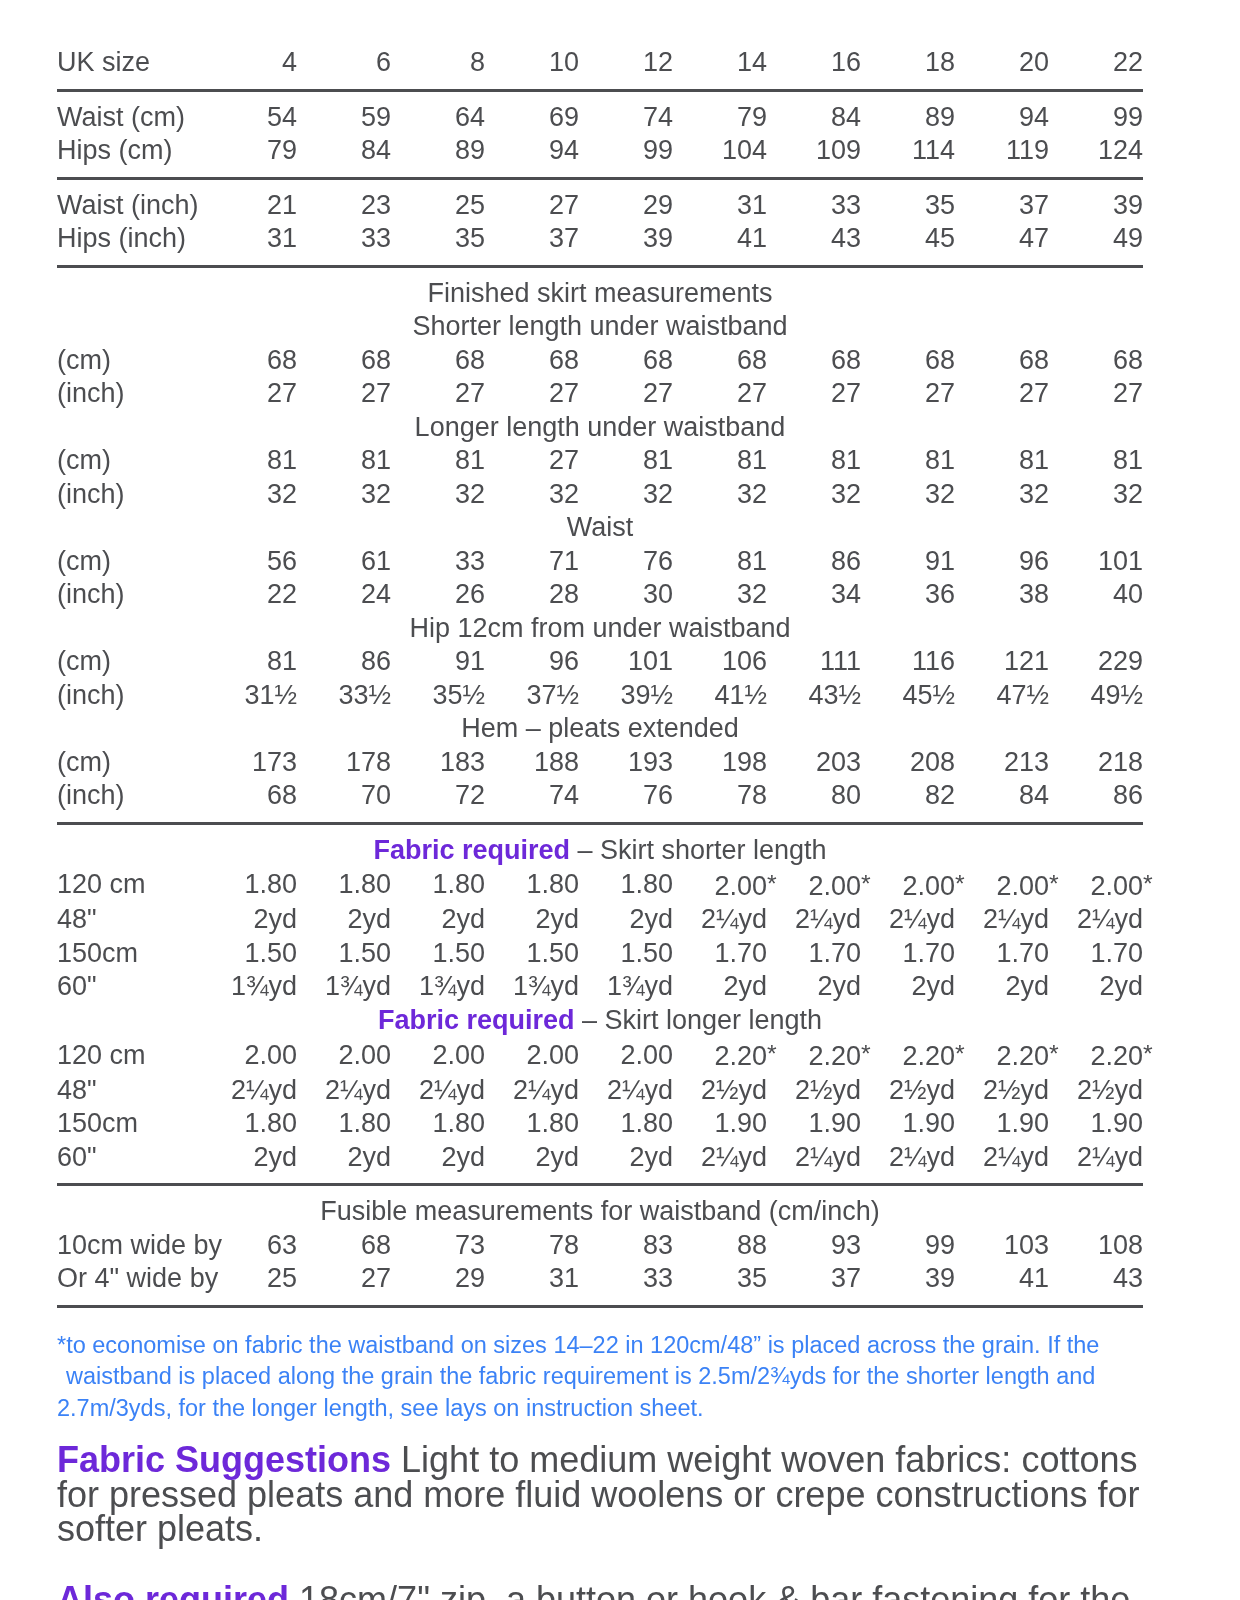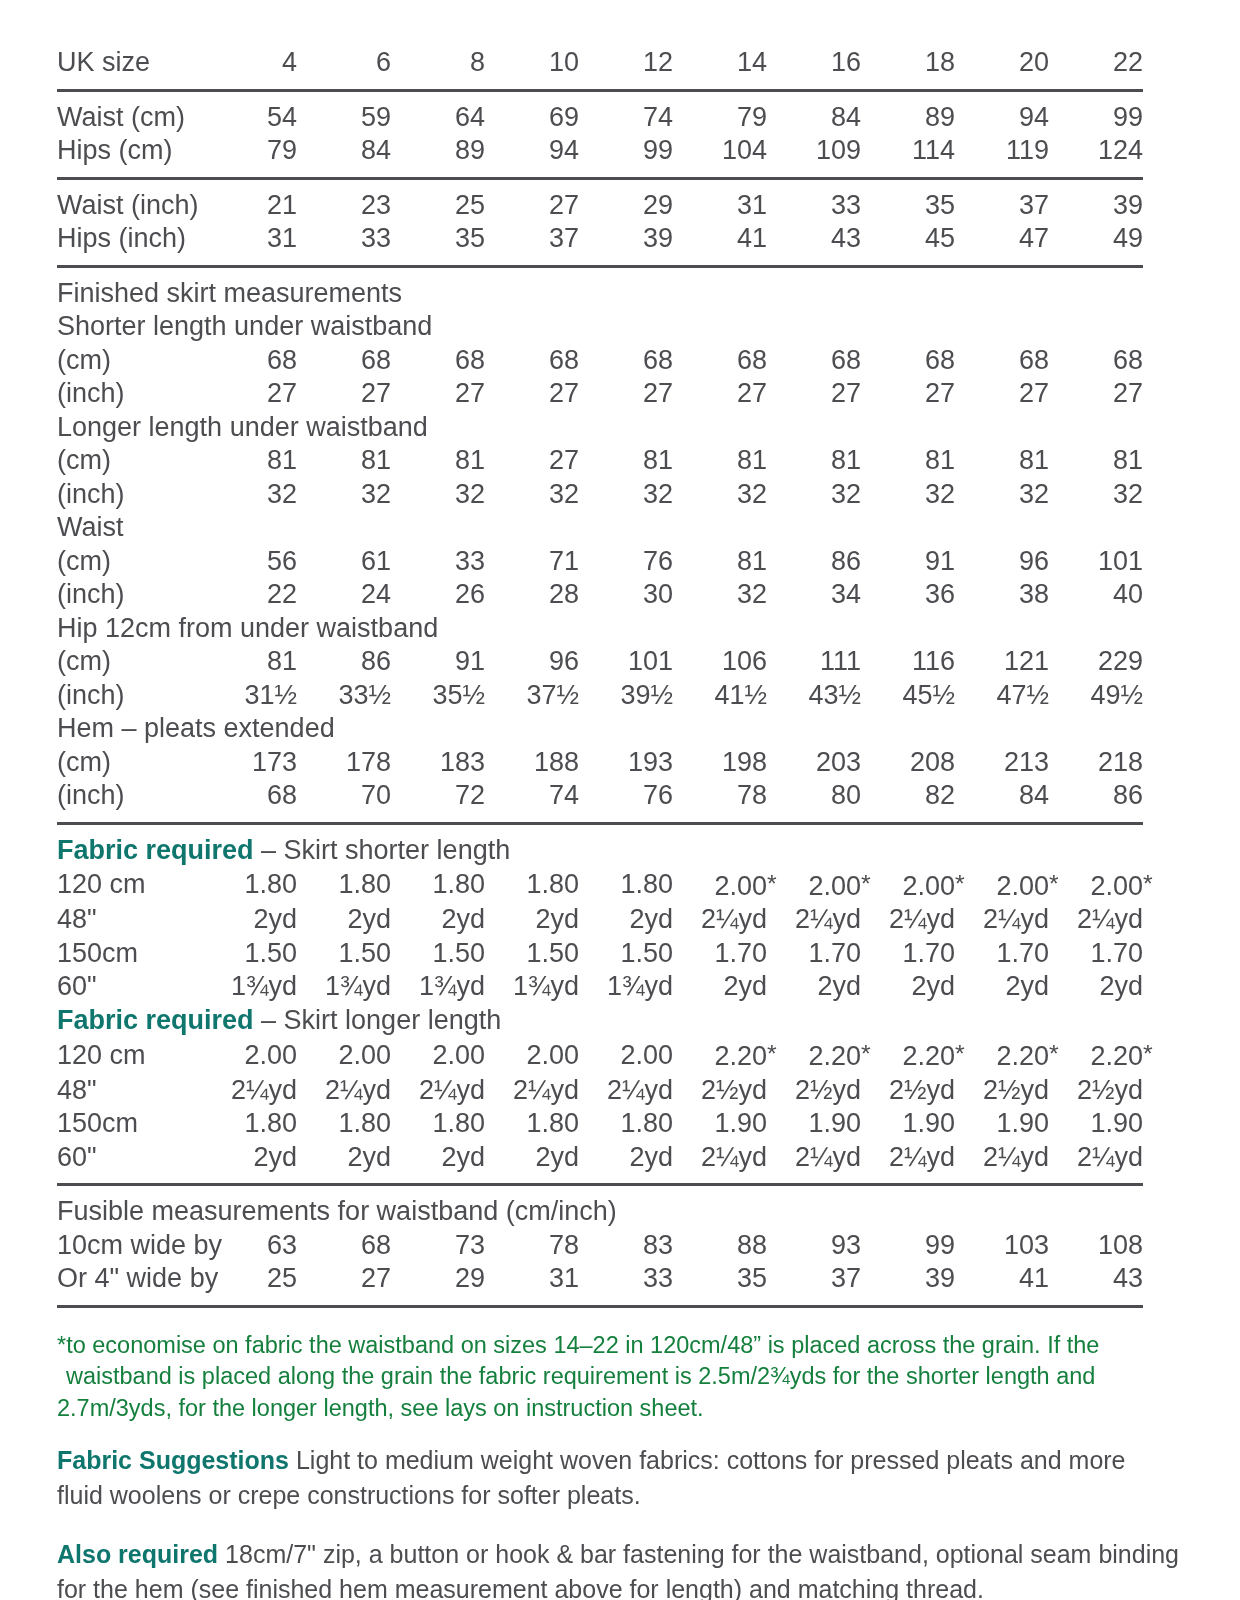--- a/index.html
+++ b/index.html
@@ -31,49 +31,49 @@
   table.size-table col.c-val   { width: 94px; }
   table.size-table td {
     padding: 0;
     line-height: 33.5px;
     white-space: nowrap;
     vertical-align: middle;
     overflow: visible;
   }
   td.label  { text-align: left; }
   td.val    { text-align: right; }
-  tr.heading td { text-align: left; }
-  tr.heading b, .para b { font-weight: 700; color: #0f766e; }
+  tr.heading td { text-align: center; }
+  tr.heading b, .para b { font-weight: 700; color: #6d28d9; }
   tr.rule td { height: 21px; line-height: 21px; }
   tr.rule .hr {
     height: 0;
     border-top: 3px solid #4c4d50;
     width: 100%;
   }
   
   span.ast {
     display: inline-block;
     width: 0;
     overflow: visible;
     font-size: 0.92em;
     vertical-align: 0.12em;
   }
   
   .footnote {
     margin-top: 13px;
     width: 1125px;
     font-size: 23.5px;
     line-height: 31.5px;
-    color: #15803d;
+    color: #3b82f6;
   }
   .footnote .fn-line { white-space: nowrap; }
   .footnote .fn-line.indented { padding-left: 9px; }
   .para {
     width: 1135px;
-    font-size: 25px;
+    font-size: 36px;
     line-height: 34.5px;
     color: #4c4d50;
   }
   .para.suggestions { margin-top: 19px; width: 1105px; }
   .para.required    { margin-top: 14px; width: 1140px; }
 </style>
 </head>
 <body>
 
 <div class="page">

